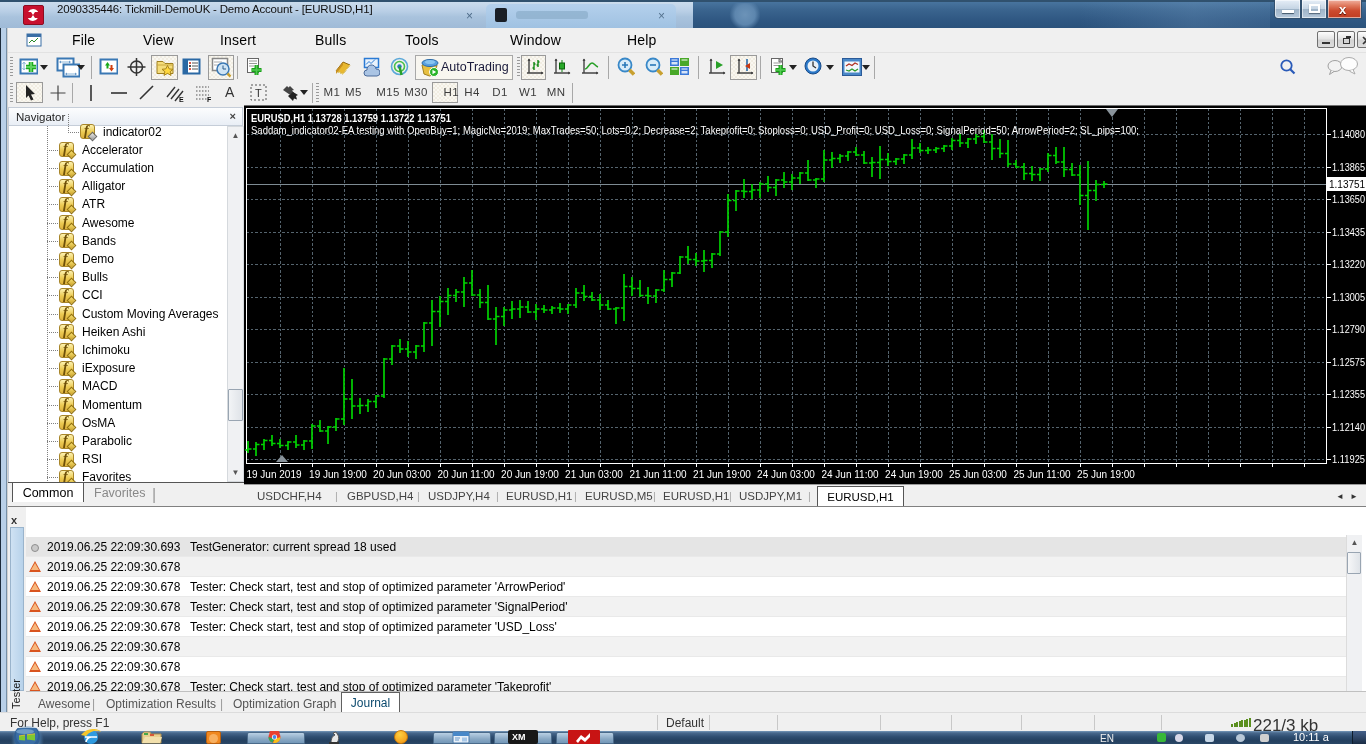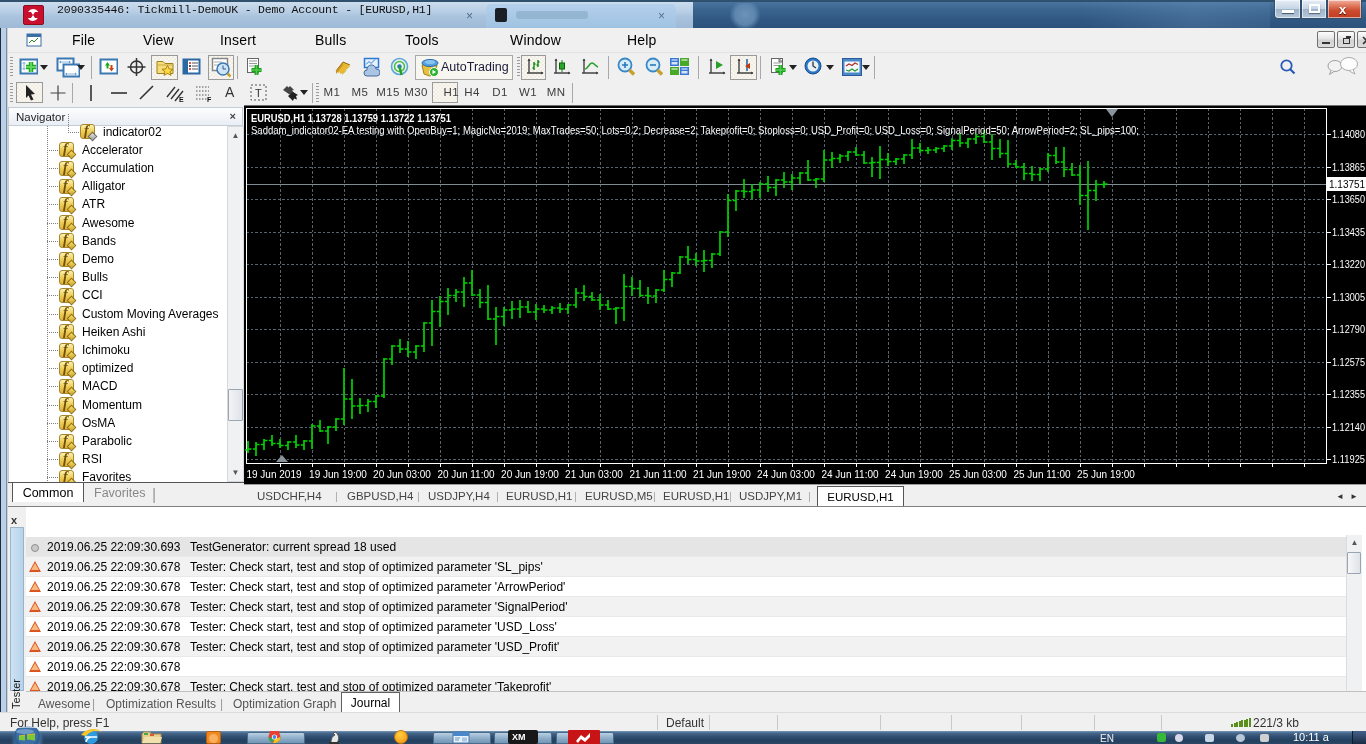--- a/index.html
+++ b/index.html
@@ -10,21 +10,21 @@
 #titlebar{left:0;top:0;width:1366px;height:28px;background:linear-gradient(180deg,#cfdfee 0%,#b9cfe6 40%,#a9c3dd 60%,#9fbad7 100%);}
 #titlebar .darktop{left:0;top:0;width:1366px;height:2px;background:#30516e;}
 #tb-dark{left:693px;top:2px;width:673px;height:26px;background:linear-gradient(180deg,#48749e 0%,#3a648e 30%,#2f5782 70%,#2b527b 100%);}
 #tb-tab{left:486px;top:4px;width:190px;height:24px;background:linear-gradient(180deg,#b4d0ec,#a0c2e2);border-radius:5px 5px 0 0;}
 #tb-fav{left:495px;top:8px;width:12px;height:14px;background:#1a1f26;border-radius:2px;}
 #tb-tabtxt{left:516px;top:11px;width:72px;height:8px;background:#8fb0cd;border-radius:3px;opacity:.8;}
 #tb-tabx{left:658px;top:11px;width:10px;height:10px;color:#55738f;font-size:12px;line-height:10px;}
 #tb-circ{left:728px;top:3px;width:34px;height:26px;background:radial-gradient(circle at 50% 45%,#6c93b8 0%,#5d86ae 45%,rgba(70,116,158,0) 70%);}
 #mt4logo{left:23px;top:5px;width:21px;height:20px;background:#c8102e;border:1px solid #8c0c20;border-radius:2px;}
 #mt4logo svg{position:absolute;left:1px;top:1px;}
-#title-text{left:57px;top:3px;font-size:11.5px;letter-spacing:-0.2px;color:#101010;white-space:nowrap;font-family:Liberation Mono, monospace;}
+#title-text{left:57px;top:3px;font-size:11.5px;letter-spacing:-0.2px;color:#101010;white-space:nowrap;}
 
 .winbtn{top:0;height:19px;border:1px solid #32506e;border-top:none;box-shadow:inset 0 0 0 1px rgba(255,255,255,.55);}
 #btn-min{left:1274px;width:27px;border-radius:0 0 0 4px;background:linear-gradient(180deg,#e6eef7 0%,#c6d5e4 48%,#9fb4c8 52%,#b6c8da 100%);}
 #btn-max{left:1301px;width:26px;background:linear-gradient(180deg,#e6eef7 0%,#c6d5e4 48%,#9fb4c8 52%,#b6c8da 100%);}
 #btn-close{left:1327px;width:35px;background:linear-gradient(180deg,#f0b0a0 0%,#e07b60 30%,#cc4a2e 60%,#c03d22 100%);}
 #btn-min .glyph{position:absolute;left:7px;top:10px;width:12px;height:3px;background:#fff;box-shadow:0 1px 1px rgba(40,60,80,.8);}
 #btn-max .glyph{position:absolute;left:7px;top:4px;width:11px;height:9px;border:2px solid #fff;box-shadow:0 1px 1px rgba(40,60,80,.6);}
 #btn-close .glyph{position:absolute;left:11px;top:2px;color:#fff;font-size:13px;font-weight:bold;text-shadow:0 1px 1px rgba(60,10,0,.9);}
 
 #menubar{left:0;top:28px;width:1366px;height:24px;background:#f0f0f0;}
@@ -69,21 +69,21 @@
 #tester-vtext{position:absolute;left:2px;top:172px;width:14px;font-size:11px;color:#1a1a1a;writing-mode:vertical-rl;transform:rotate(180deg);}
 #thead{left:18px;top:4px;width:1340px;height:22px;background:linear-gradient(180deg,#ffffff,#f2f4f6);border-bottom:1px solid #d9d9d9;font-size:12.5px;color:#000;}
 .trow{position:absolute;left:18px;width:1320px;height:20px;font-size:12px;color:#000;border-bottom:1px solid #e9e9e9;}
 .trow .tm{position:absolute;left:21px;top:3px;}
 .trow .ms{position:absolute;left:164px;top:3px;}
 .icn-circle{position:absolute;left:5px;top:7px;width:8px;height:8px;border-radius:50%;background:#c9c9c9;border:1px solid #8e8e8e;}
 .icn-warn{position:absolute;left:3px;top:4px;width:0;height:0;border-left:6px solid transparent;border-right:6px solid transparent;border-bottom:11px solid #d9541e;}
 .icn-warn:after{content:"";position:absolute;left:-4px;top:2px;border-left:4px solid transparent;border-right:4px solid transparent;border-bottom:7px solid #f6b87e;}
 #ttabs{left:18px;top:184px;width:1340px;height:22px;background:#f0f0f0;border-top:1px solid #c0c0c0;}
 .ttab{position:absolute;top:5px;font-size:12px;color:#555;}
-#ttab-active{position:absolute;left:315px;top:0px;width:59px;height:21px;background:#fff;border:1px solid #606060;text-align:center;font-size:12px;color:#000000;padding-top:3px;}
+#ttab-active{position:absolute;left:315px;top:0px;width:59px;height:21px;background:#fff;border:1px solid #606060;text-align:center;font-size:12px;color:#0c4a6e;padding-top:3px;}
 
 #statusbar{left:0;top:712px;width:1366px;height:19px;background:#f0f0f0;border-top:1px solid #dcdcdc;font-size:12px;color:#333;}
 .ssep{position:absolute;top:2px;height:15px;width:1px;background:#c8c8c8;}
 
 #taskbar{left:0;top:731px;width:1366px;height:13px;background:linear-gradient(180deg,#7698ba 0%,#48688c 15%,#2e4d70 45%,#24405f 75%,#2a4766 100%);}
 .tcell{position:absolute;top:1px;width:58px;height:12px;background:linear-gradient(180deg,#b9d0e4,#89a8c4 60%,#7397b8);border:1px solid #4a6a8a;border-radius:2px 2px 0 0;}
 .ticonb{position:absolute;border-radius:2px;}
 </style>
 </head>
 <body>
@@ -346,21 +346,21 @@
       </svg>
       <svg style="position:absolute;left:280px;top:3px" width="20" height="19" viewBox="0 0 20 19">
         <path d="M3 6l4-4 1.5 1.5L10 2l4 4-2 .5 2.5 3-5 1z" fill="#444"></path>
         <path d="M8 12l5 5 1-2.5 3 1-1-3.5 2-1-5-3z" fill="#222"></path>
       </svg>
       <div style="position:absolute;left:300px;top:9px;width:0;height:0;border-left:4px solid transparent;border-right:4px solid transparent;border-top:5px solid #222;"></div>
       <div class="tsep" style="left:312px;top:2px;height:20px;"></div>
       <div class="grip" style="left:316px;top:2px;height:19px;"></div>
       <div class="pressed" style="left:432px;top:1px;width:26px;height:21px;"></div>
       <div class="tftxt" style="left:317px;top:5px;width:30px;text-align:center;">M1</div>
-      <div class="tftxt" style="left:345px;top:5px;width:30px;text-align:center;">M5</div>
+      <div class="tftxt" style="left:345px;top:5px;width:30px;text-align:left;">M5</div>
       <div class="tftxt" style="left:373px;top:5px;width:30px;text-align:center;">M15</div>
       <div class="tftxt" style="left:401px;top:5px;width:30px;text-align:center;">M30</div>
       <div class="tftxt" style="left:429px;top:5px;width:30px;text-align:right;">H1</div>
       <div class="tftxt" style="left:457px;top:5px;width:30px;text-align:center;">H4</div>
       <div class="tftxt" style="left:485px;top:5px;width:30px;text-align:center;">D1</div>
       <div class="tftxt" style="left:513px;top:5px;width:30px;text-align:center;">W1</div>
       <div class="tftxt" style="left:541px;top:5px;width:30px;text-align:center;">MN</div>
       <div class="tsep" style="left:572px;top:2px;height:20px;"></div>
     </div>
 </div>
@@ -448,21 +448,21 @@
 <div class="ticon" style="top:216.5px;left:50px;">
         <i>f</i>
         <b></b>
       </div>
 <div class="titem" style="top:217.0px;left:73px;">Ichimoku</div>
 <div class="tline" style="left:38px;top:242.2px;width:12px;"></div>
 <div class="ticon" style="top:234.7px;left:50px;">
         <i>f</i>
         <b></b>
       </div>
-<div class="titem" style="top:235.2px;left:73px;">optimized</div>
+<div class="titem" style="top:235.2px;left:73px;">iExposure</div>
 <div class="tline" style="left:38px;top:260.4px;width:12px;"></div>
 <div class="ticon" style="top:252.9px;left:50px;">
         <i>f</i>
         <b></b>
       </div>
 <div class="titem" style="top:253.4px;left:73px;">MACD</div>
 <div class="tline" style="left:38px;top:278.6px;width:12px;"></div>
 <div class="ticon" style="top:271.1px;left:50px;">
         <i>f</i>
         <b></b>
@@ -581,41 +581,39 @@
   </div>
   <div id="trows">
       <div class="trow" style="top:30px;background:#e5e5e5">
         <div class="icn-circle"></div>
         <div class="tm">2019.06.25 22:09:30.693</div>
         <div class="ms">TestGenerator: current spread 18 used</div>
       </div>
 <div class="trow" style="top:50px;background:#f2f2f2">
         <div class="icn-warn"></div>
         <div class="tm">2019.06.25 22:09:30.678</div>
-        <div class="ms">Tester: Check start, test and stop of optimized parameter 'SL_pips'</div>
       </div>
 <div class="trow" style="top:70px;background:#ffffff">
         <div class="icn-warn"></div>
         <div class="tm">2019.06.25 22:09:30.678</div>
         <div class="ms">Tester: Check start, test and stop of optimized parameter 'ArrowPeriod'</div>
       </div>
 <div class="trow" style="top:90px;background:#f2f2f2">
         <div class="icn-warn"></div>
         <div class="tm">2019.06.25 22:09:30.678</div>
         <div class="ms">Tester: Check start, test and stop of optimized parameter 'SignalPeriod'</div>
       </div>
 <div class="trow" style="top:110px;background:#ffffff">
         <div class="icn-warn"></div>
         <div class="tm">2019.06.25 22:09:30.678</div>
         <div class="ms">Tester: Check start, test and stop of optimized parameter 'USD_Loss'</div>
       </div>
 <div class="trow" style="top:130px;background:#f2f2f2">
         <div class="icn-warn"></div>
         <div class="tm">2019.06.25 22:09:30.678</div>
-        <div class="ms">Tester: Check start, test and stop of optimized parameter 'USD_Profit'</div>
       </div>
 <div class="trow" style="top:150px;background:#ffffff">
         <div class="icn-warn"></div>
         <div class="tm">2019.06.25 22:09:30.678</div>
       </div>
 <div class="trow" style="top:170px;background:#f2f2f2">
         <div class="icn-warn"></div>
         <div class="tm">2019.06.25 22:09:30.678</div>
         <div class="ms">Tester: Check start, test and stop of optimized parameter 'Takeprofit'</div>
       </div>
@@ -649,21 +647,21 @@
   <div id="sigbars">
       <div style="position:absolute;left:1231.0px;bottom:4px;width:2px;height:3.0px;background:#5a8f1e"></div>
       <div style="position:absolute;left:1233.5px;bottom:4px;width:2px;height:3.9px;background:#5a8f1e"></div>
       <div style="position:absolute;left:1236.0px;bottom:4px;width:2px;height:4.8px;background:#5a8f1e"></div>
       <div style="position:absolute;left:1238.5px;bottom:4px;width:2px;height:5.7px;background:#5a8f1e"></div>
       <div style="position:absolute;left:1241.0px;bottom:4px;width:2px;height:6.6px;background:#5a8f1e"></div>
       <div style="position:absolute;left:1243.5px;bottom:4px;width:2px;height:7.5px;background:#5a8f1e"></div>
       <div style="position:absolute;left:1246.0px;bottom:4px;width:2px;height:8.4px;background:#5a8f1e"></div>
       <div style="position:absolute;left:1248.5px;bottom:4px;width:2px;height:9.3px;background:#5a8f1e"></div>
     </div>
-  <div style="position:absolute;left:1253px;top:3px;font-size:12px;">221/3 kb</div>
+  <div style="position:absolute;left:1253px;top:3px;font-size:17px;">221/3 kb</div>
 </div>
 
 <div class="abs" id="taskbar">
     <div style="position:absolute;left:9px;top:-5px;width:37px;height:24px;border-radius:50%;background:radial-gradient(circle at 50% 60%,#9ec4e8 0%,#5588b8 40%,rgba(40,80,120,.0) 70%);"></div>
     <svg style="position:absolute;left:12px;top:-3px" width="30" height="17" viewBox="0 0 30 17">
       <circle cx="15" cy="9" r="13" fill="#2f5f94"></circle>
       <circle cx="15" cy="7" r="11" fill="#3a6ea5"></circle>
       <path d="M7 8l6-1v5.5l-6-.6zM15 6.8l8-1v6.6l-8-.8z" fill="#7ec832"></path>
       <path d="M7 8l6-1M15 6.8l8-1" stroke="#f0c030" stroke-width=".8"></path>
       <ellipse cx="13" cy="3.5" rx="9" ry="2.5" fill="#9fc5e8" opacity=".5"></ellipse>

